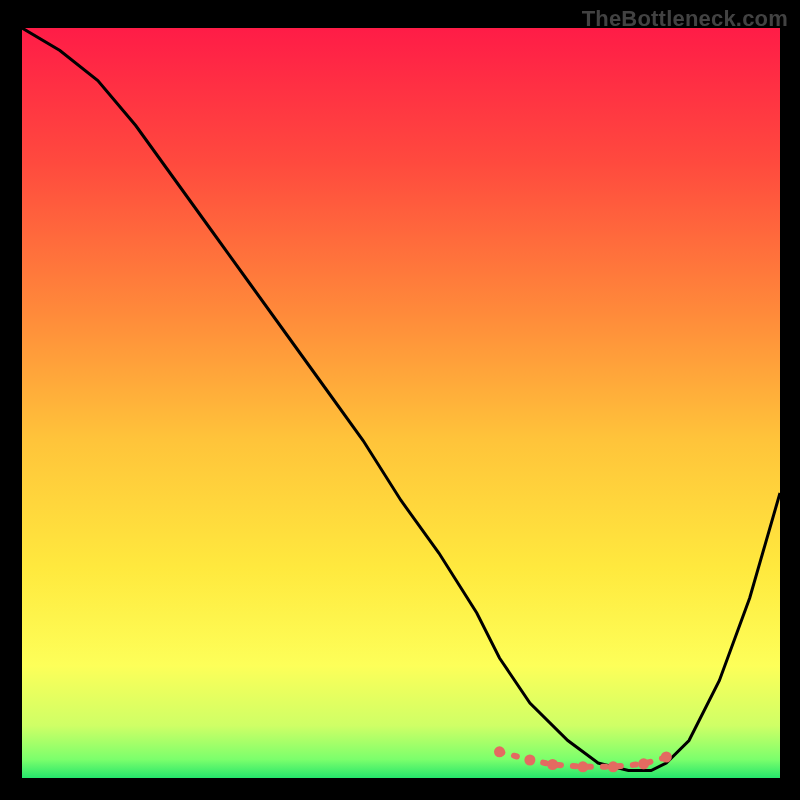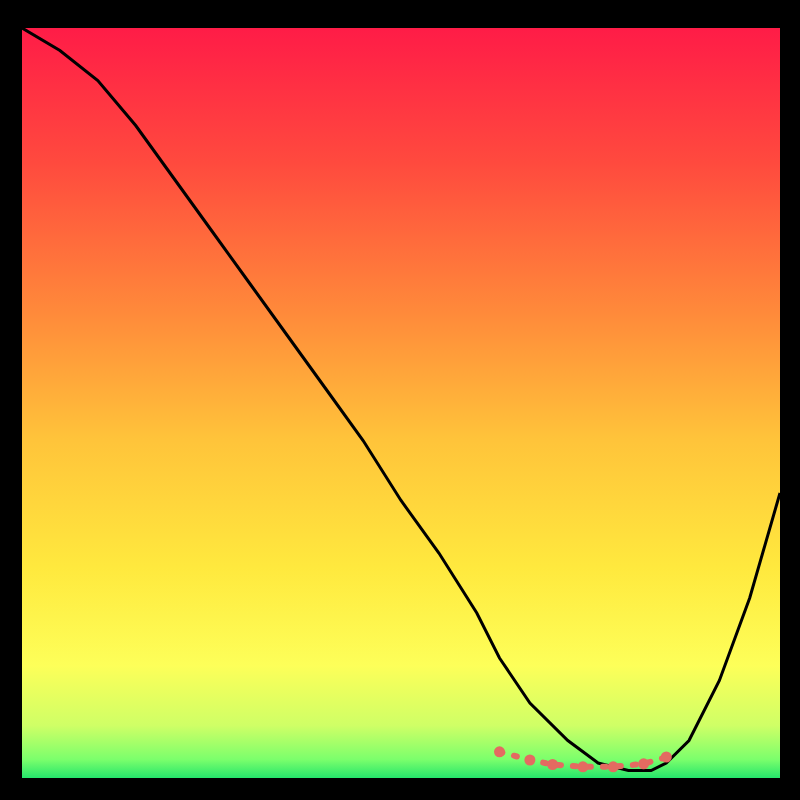--- a/index.html
+++ b/index.html
@@ -35,20 +35,21 @@
     width: 758px;
     height: 750px;
   }
   svg { display: block; }
 </style>
 </head>
 <body>
 
 <div class="stage">
 
+  <div class="watermark">TheBottleneck.com</div>
 
   <div class="plot-frame">
     <svg id="chart-svg" viewBox="0 0 758 750" width="758" height="750">
       <defs>
         <linearGradient id="bg-grad" x1="0" y1="0" x2="0" y2="1">
             <stop offset="0%" stop-color="#FF1C47"></stop>
             <stop offset="18%" stop-color="#FF4A3E"></stop>
             <stop offset="38%" stop-color="#FF8A3A"></stop>
             <stop offset="55.00000000000001%" stop-color="#FFC43A"></stop>
             <stop offset="72%" stop-color="#FFE93E"></stop>

